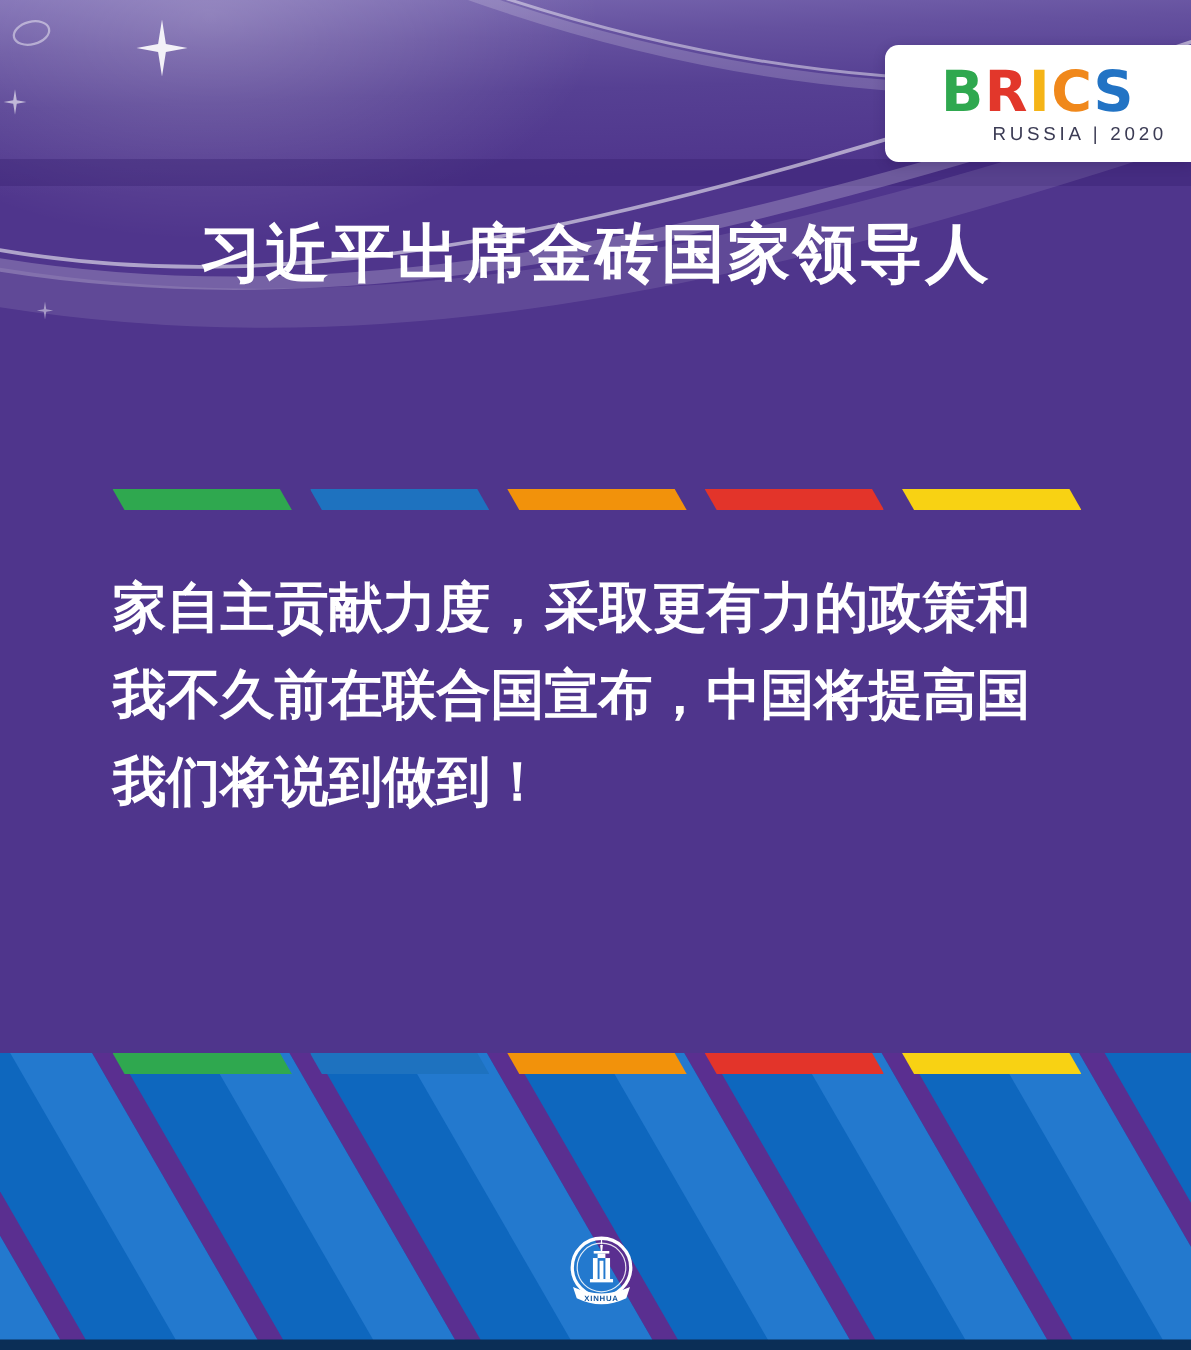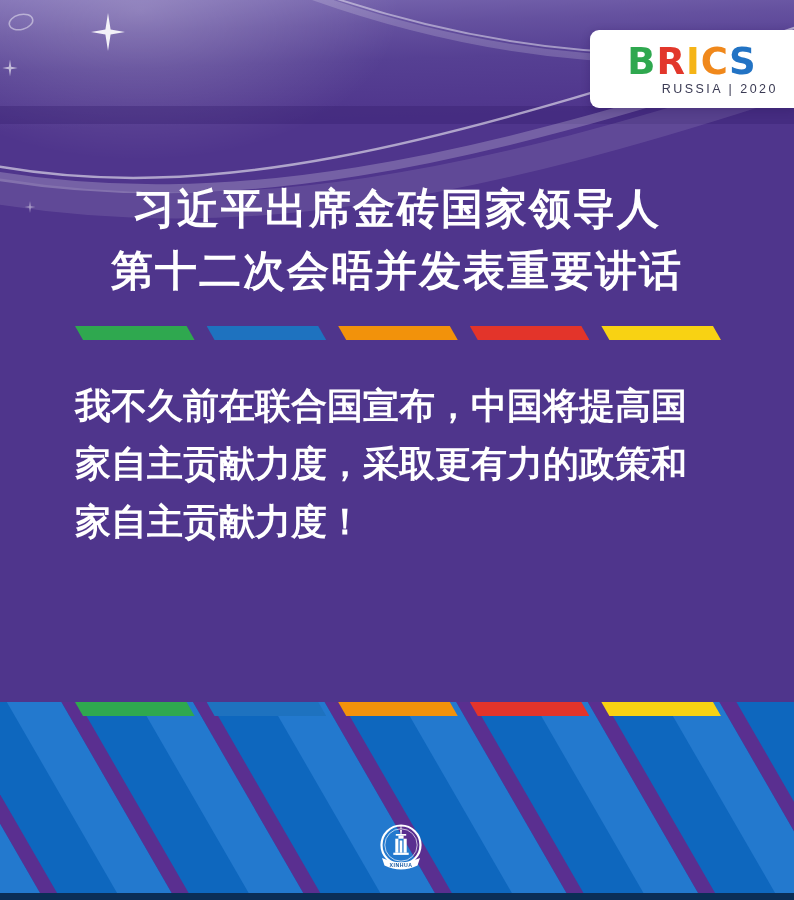--- a/index.html
+++ b/index.html
@@ -34,21 +34,21 @@
     letter-spacing:1px;font-family:"DejaVu Sans", sans-serif;
   }
   .brics-letters span{display:inline-block;transform:scaleY(1.02);}
   .brics-subtitle{
     text-align:right;padding-right:16px;margin-top:1px;
     font-size:12.5px;letter-spacing:2.5px;color:#3B3B54;font-weight:500;
   }
   
   .title{
     position:absolute;left:0;top:138px;width:794px;text-align:center;color:#fff;
-    font-weight:900;font-size:42px;line-height:62px;letter-spacing:2px;margin-top:40px;
+    font-weight:900;font-size:42px;line-height:62px;letter-spacing:2px;
   }
   
   .stripe{
     position:absolute;left:75px;width:646px;height:14px;
     display:flex;gap:12px;
   }
   .stripe .seg{
     flex:1;height:100%;
     clip-path:polygon(0 0, calc(100% - 8px) 0, 100% 100%, 8px 100%);
   }
@@ -90,35 +90,34 @@
     </g>
   </svg>
 
   <div class="brics-card">
     <div class="brics-letters"><span style="color: rgb(47, 168, 79);">B</span><span style="color: rgb(226, 55, 43);">R</span><span style="color: rgb(245, 180, 23);">I</span><span style="color: rgb(240, 136, 27);">C</span><span style="color: rgb(34, 115, 196);">S</span></div>
     <div class="brics-subtitle">RUSSIA | 2020</div>
   </div>
 
   <div class="title">
     <div>习近平出席金砖国家领导人</div>
-    <div>第十二次会晤并发表重要讲话</div>
   </div>
 
   <div class="stripe top">
       <div class="seg" style="background: rgb(47, 168, 79);"></div>
       <div class="seg" style="background: rgb(30, 114, 191);"></div>
       <div class="seg" style="background: rgb(242, 146, 11);"></div>
       <div class="seg" style="background: rgb(227, 52, 42);"></div>
       <div class="seg" style="background: rgb(248, 210, 19);"></div>
     </div>
 
   <div class="quote">
+    <div>家自主贡献力度，采取更有力的政策和</div>
     <div>我不久前在联合国宣布，中国将提高国</div>
-    <div>家自主贡献力度，采取更有力的政策和</div>
-    <div>家自主贡献力度！</div>
+    <div>我们将说到做到！</div>
   </div>
 
   <svg class="blue-zone" width="794" height="198" viewBox="0 0 794 198">
     <rect x="0" y="0" width="794" height="198" fill="#0E67BE"></rect>
     <g transform="skewX(30)">
 
       <g fill="#2379CE">
         <rect x="-124.8" y="0" width="54.6" height="198"></rect>
         <rect x="6.8" y="0" width="54.6" height="198"></rect>
         <rect x="138.4" y="0" width="54.6" height="198"></rect>

